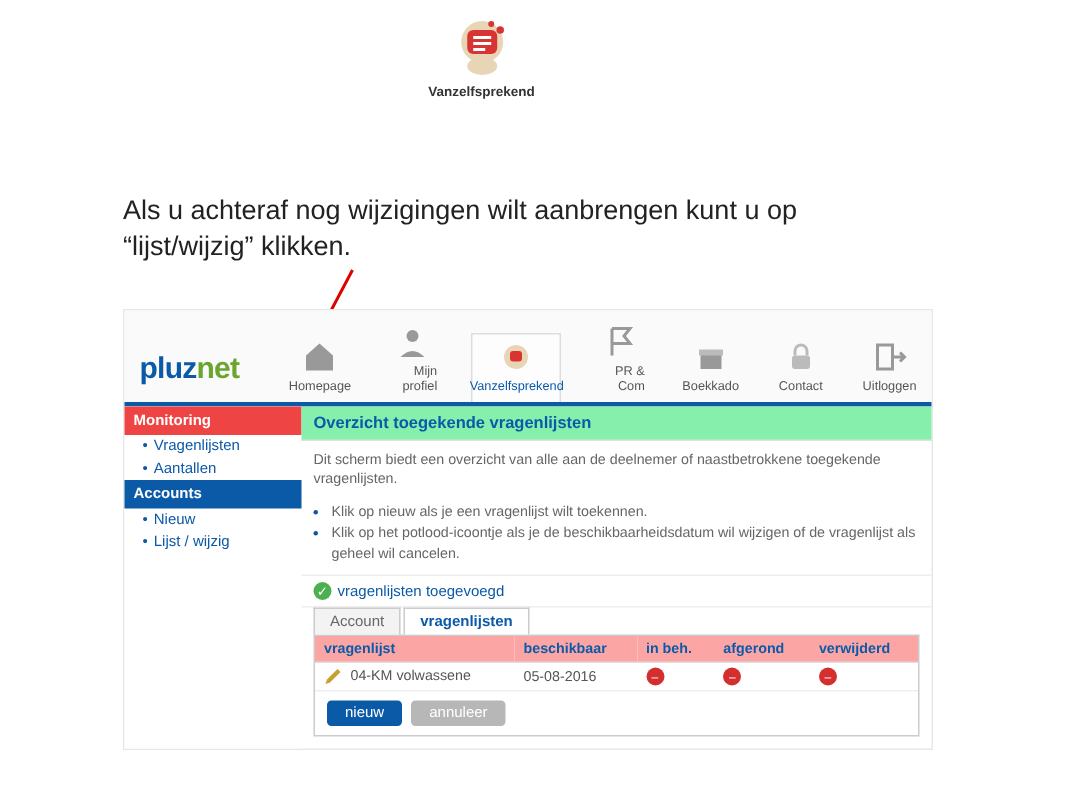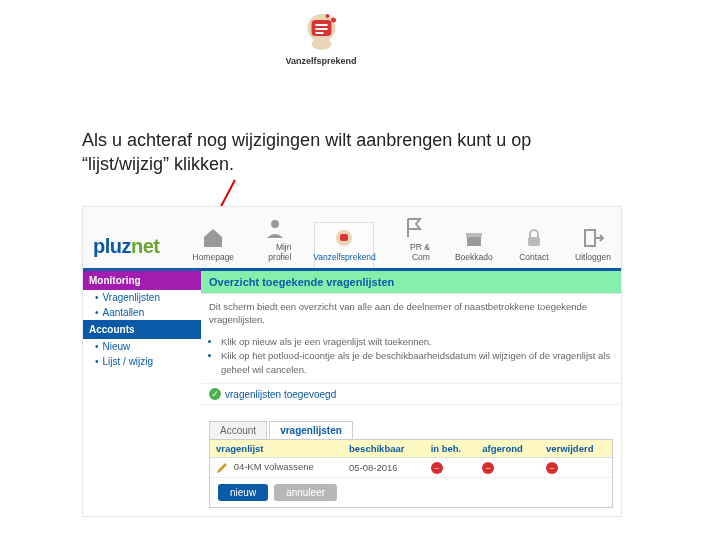--- a/index.html
+++ b/index.html
@@ -15,38 +15,38 @@
   .topbar { display: flex; align-items: flex-end; padding: 6px 8px 0 8px; gap: 21px; background: #fafafa; border-bottom: 3px solid #0b5aa8; }
   .brand { font-size: 20px; font-weight: bold; letter-spacing: -0.5px; padding: 4px 10px 10px 2px; }
   .brand .pluz { color: #0b5aa8; }
   .brand .net { color: #6aa52e; }
   .navitem { display: flex; flex-direction: column; align-items: center; width: 60px; padding: 3px 2px 6px 2px; font-size: 8.5px; color: #555; cursor: pointer; text-align: right; }
   .navitem.active { background: #fdfdfd; border: 1px solid #ddd; border-bottom: none; color: #0b5aa8; }
   .navitem .nicon { width: 24px; height: 24px; margin-bottom: 2px; }
   .body-row { display: flex; }
   .sidebar { width: 118px; background: #fff; padding: 0; font-size: 10px; }
   .side-head { color: #fff; font-weight: bold; padding: 4px 6px; font-size: 10px; }
-  .side-head.green { background: #a21caf; }
+  .side-head.green { background: #ef4444; }
   .side-head.blue { background: #0b5aa8; }
   .side-link { display: block; padding: 2px 6px 2px 12px; color: #0b5aa8; cursor: pointer; font-size: 10px; }
   .side-link::before { content: "\2022"; color: #0b5aa8; margin-right: 4px; }
   .main { flex: 1; padding: 0; font-size: 10px; }
   .main-title { background: #86efac; color: #0b5aa8; font-weight: bold; padding: 5px 8px; font-size: 11px; border-bottom: 1px solid #e0e0e0; }
   .main-intro { padding: 6px 8px; color: #666; font-size: 9.5px; line-height: 1.4; }
   .main-bullets { padding: 2px 8px 6px 20px; color: #666; font-size: 9.5px; line-height: 1.5; }
   .main-bullets li::marker { color: #0b5aa8; }
   .success-row { padding: 4px 8px; display: flex; align-items: center; gap: 4px; border-top: 1px solid #eee; border-bottom: 1px solid #eee; }
   .check-icon { width: 12px; height: 12px; border-radius: 50%; background: #4caf50; color: #fff; display: inline-flex; align-items: center; justify-content: center; font-size: 9px; }
   .success-text { color: #0b5aa8; font-size: 10px; }
-  .tabs { display: flex; margin: 16px 8px 0 8px; font-size: 10px; }
+  .tabs { display: flex; margin: 0 8px 0 8px; font-size: 10px; }
   .tab { padding: 3px 10px; border: 1px solid #ccc; border-bottom: none; background: #f3f3f3; color: #666; cursor: pointer; margin-right: 2px; }
   .tab.active { background: #fff; color: #0b5aa8; font-weight: bold; }
   .tabpanel { margin: 0 8px 8px 8px; border: 1px solid #ccc; }
   table.grid { width: 100%; border-collapse: collapse; font-size: 9.5px; }
-  table.grid th { background: #fef9c3; color: #0b5aa8; text-align: left; padding: 3px 6px; border-bottom: 1px solid #ddd; font-weight: bold; }
+  table.grid th { background: #fca5a5; color: #0b5aa8; text-align: left; padding: 3px 6px; border-bottom: 1px solid #ddd; font-weight: bold; }
   table.grid td { padding: 3px 6px; border-bottom: 1px solid #eee; color: #555; }
   .pencil-icon { display: inline-block; width: 12px; height: 12px; vertical-align: middle; margin-right: 3px; }
   .red-dot { width: 12px; height: 12px; border-radius: 50%; background: #d32f2f; display: inline-flex; align-items: center; justify-content: center; color: #fff; font-size: 8px; }
   .btns { padding: 6px 8px; display: flex; gap: 6px; }
   .btn { padding: 3px 12px; border-radius: 3px; font-size: 10px; color: #fff; cursor: pointer; border: none; }
   .btn.primary { background: #0b5aa8; }
   .btn.secondary { background: #b7b7b7; }
   .footer { border-top: 2px solid #0b5aa8; padding: 4px 8px; font-size: 8.5px; color: #888; text-align: center; }
   .footer a { color: #0b5aa8; }
 </style>

